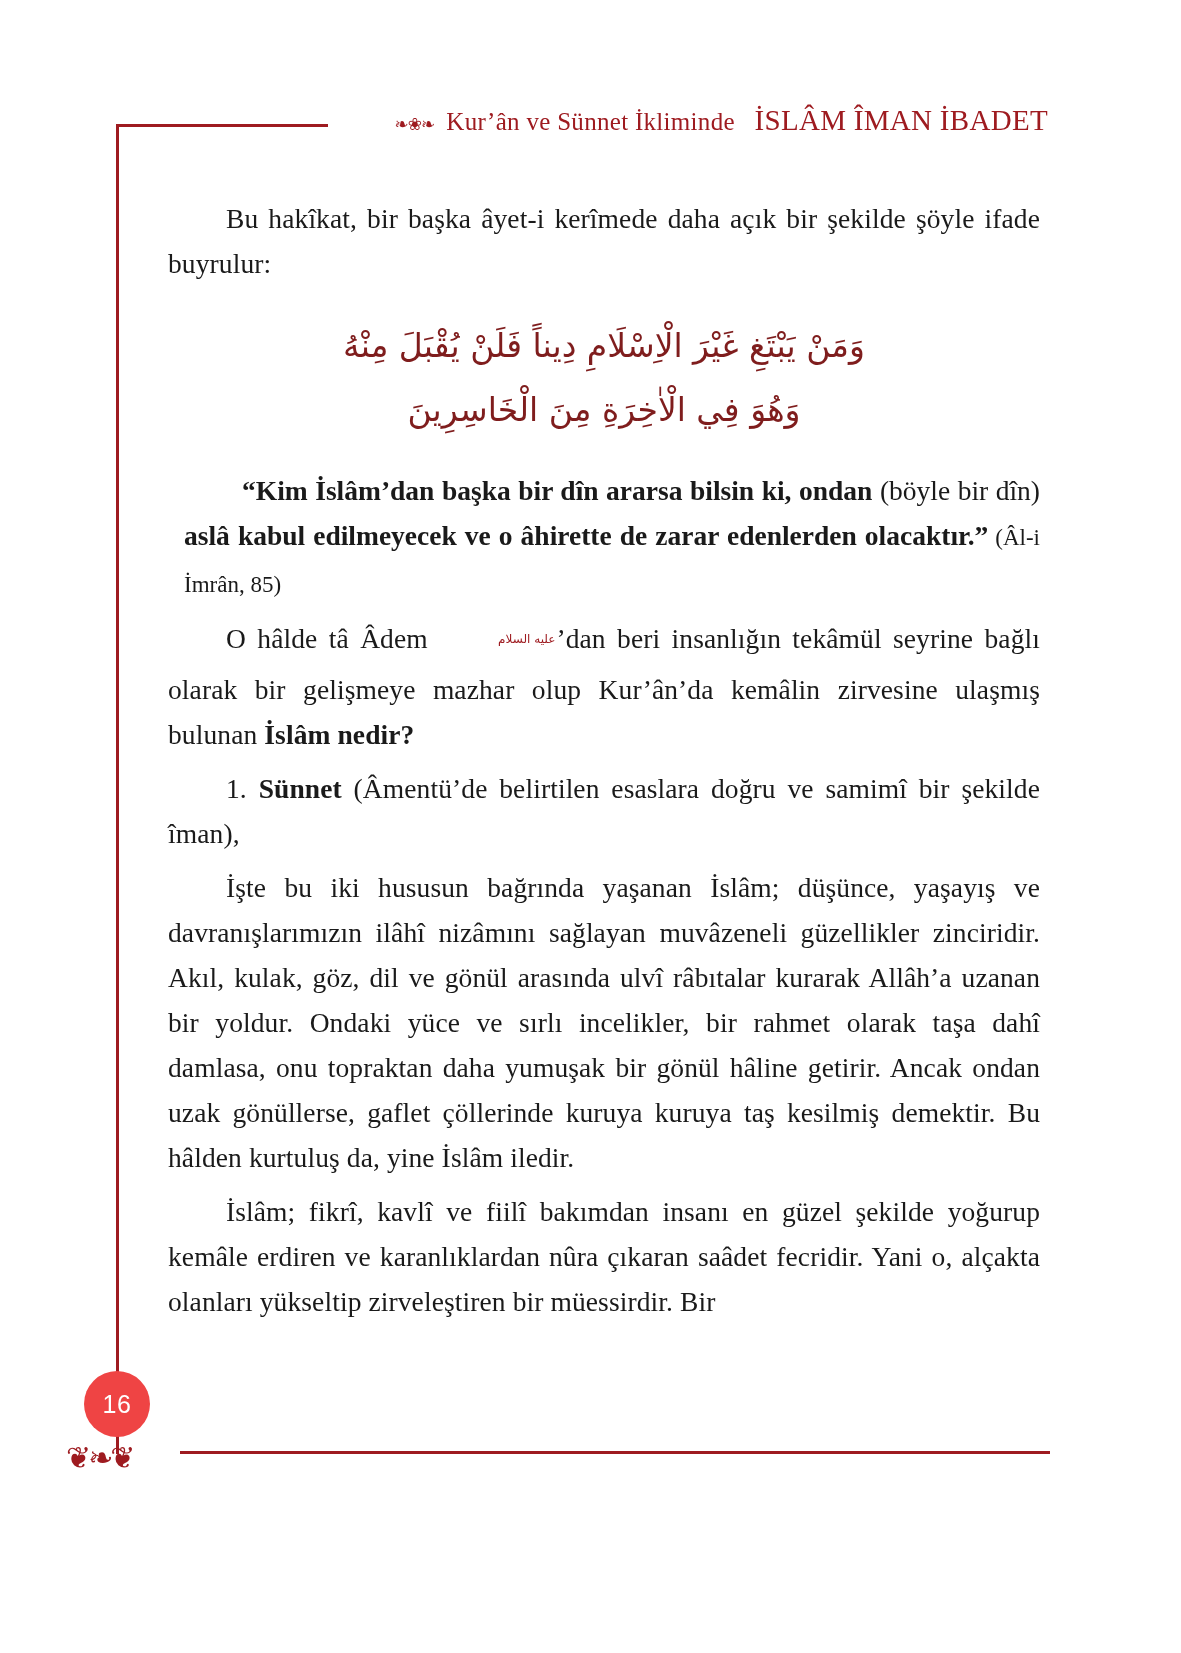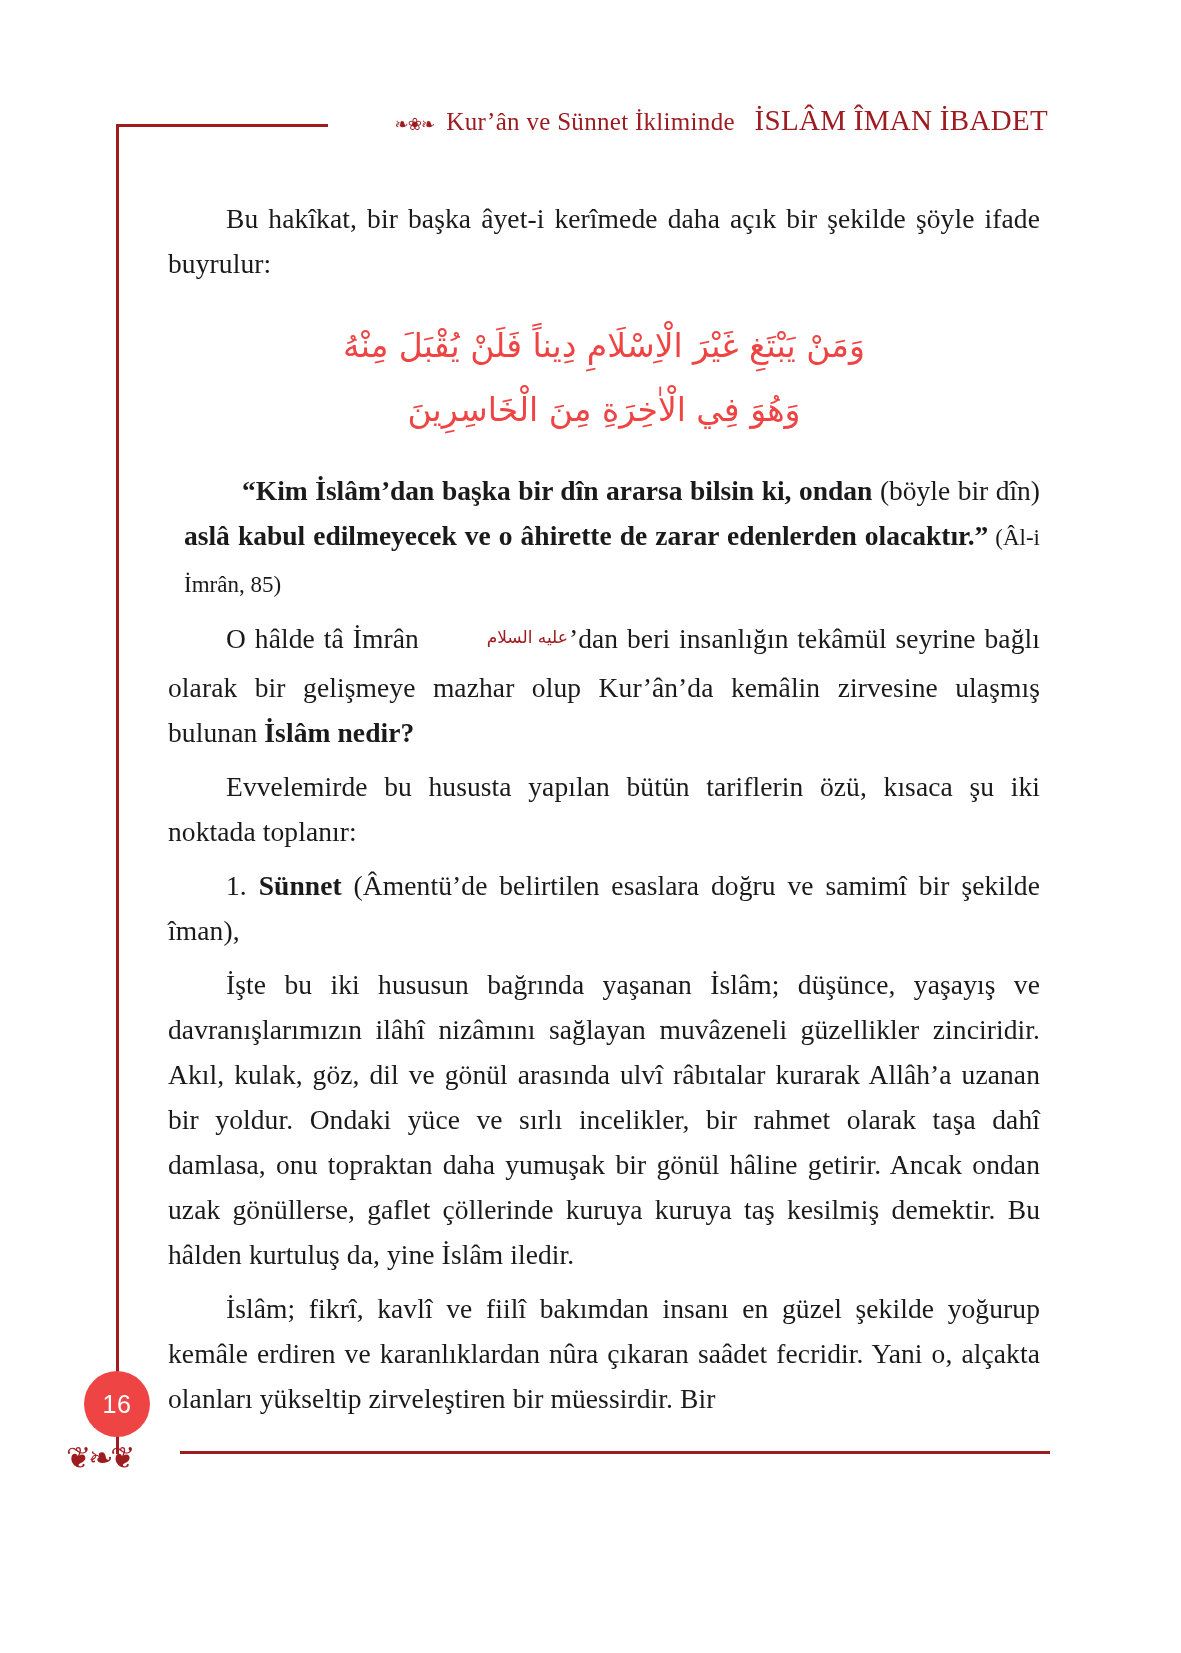--- a/index.html
+++ b/index.html
@@ -124,38 +124,38 @@
   }
   .b { font-weight: bold; }
 
   .arabic {
     margin: 28px 0 26px 0;
     text-align: center;
     direction: rtl;
     font-size: 33px;
     line-height: 64px;
     font-family: "DejaVu Sans", sans-serif;
-    color: #ef4444;
+    color: #7f1d1d;
   }
   .arabic .line { display: block; }
 
   .quote {
     margin: 10px 0 9px 16px;
     font-size: 27.5px;
     line-height: 45px;
     text-align: justify;
     text-indent: 58px;
   }
   .quote .b { font-weight: bold; }
   .ref { font-size: 23px; }
 
   .honorific {
     display: inline-block;
     color: #9e1b20;
-    font-size: 17px;
+    font-size: 12px;
     font-family: "DejaVu Sans", sans-serif;
     transform: translateY(-5px);
     margin: 0 1px;
     letter-spacing: 0;
   }
 </style>
 </head>
 <body>
 
 <div class="page">
@@ -182,23 +182,22 @@
 
     <div class="arabic">
       <span class="line">وَمَنْ يَبْتَغِ غَيْرَ الْاِسْلَامِ دِيناً فَلَنْ يُقْبَلَ مِنْهُ</span>
       <span class="line">وَهُوَ فِي الْاٰخِرَةِ مِنَ الْخَاسِرِينَ</span>
     </div>
 
     <p class="quote">
       <span class="b">“Kim İslâm’dan başka bir dîn ararsa bilsin ki, ondan</span><span> (böyle bir dîn) </span><span class="b">aslâ kabul edilmeyecek ve o âhirette de zarar edenlerden olacaktır.”</span><span class="ref"> (Âl-i İmrân, 85)</span>
     </p>
 
-    <p class="body"><span>O hâlde tâ İmrân </span><span class="honorific">عليه السلام</span><span>’dan beri insanlığın tekâmül seyrine bağlı olarak bir gelişmeye mazhar olup Kur’ân’da kemâlin zirvesine ulaşmış bulunan </span><span class="b">İslâm nedir?</span></p>
-
-    <p class="body">Evvelemirde bu hususta yapılan bütün tariflerin özü, kısaca şu iki noktada toplanır:</p>
+    <p class="body"><span>O hâlde tâ Âdem </span><span class="honorific">عليه السلام</span><span>’dan beri insanlığın tekâmül seyrine bağlı olarak bir gelişmeye mazhar olup Kur’ân’da kemâlin zirvesine ulaşmış bulunan </span><span class="b">İslâm nedir?</span></p>
+
 
     <p class="body"><span>1. </span><span class="b">Sünnet</span><span> (Âmentü’de belirtilen esaslara doğru ve samimî bir şekilde îman),</span></p>
 
 
     <p class="body">İşte bu iki hususun bağrında yaşanan İslâm; düşünce, yaşayış ve davranışlarımızın ilâhî nizâmını sağlayan muvâzeneli güzellikler zinciridir. Akıl, kulak, göz, dil ve gönül arasında ulvî râbıtalar kurarak Allâh’a uzanan bir yoldur. Ondaki yüce ve sırlı incelikler, bir rahmet olarak taşa dahî damlasa, onu topraktan daha yumuşak bir gönül hâline getirir. Ancak ondan uzak gönüllerse, gaflet çöllerinde kuruya kuruya taş kesilmiş demektir. Bu hâlden kurtuluş da, yine İslâm iledir.</p>
 
     <p class="body">İslâm; fikrî, kavlî ve fiilî bakımdan insanı en güzel şekilde yoğurup kemâle erdiren ve karanlıklardan nûra çıkaran saâdet fecridir. Yani o, alçakta olanları yükseltip zirveleştiren bir müessirdir. Bir</p>
 
   </div>
 </div>

